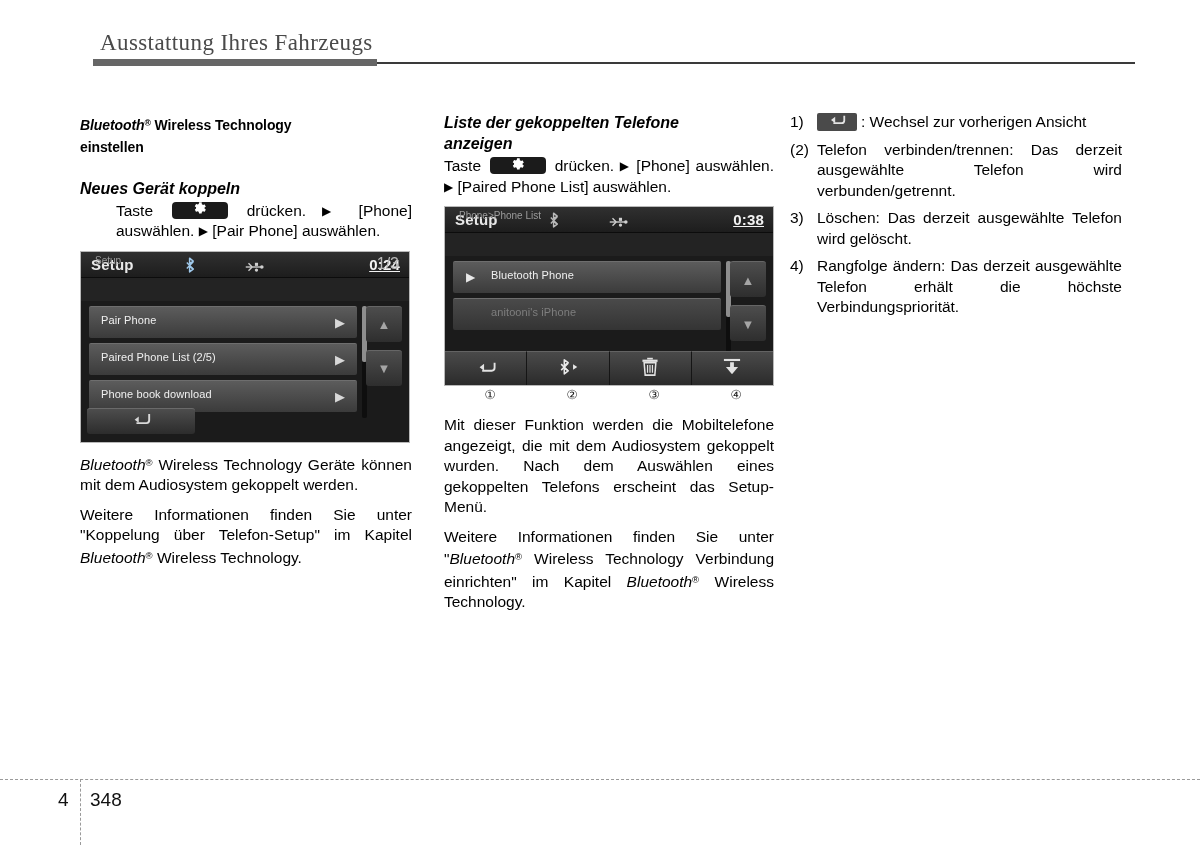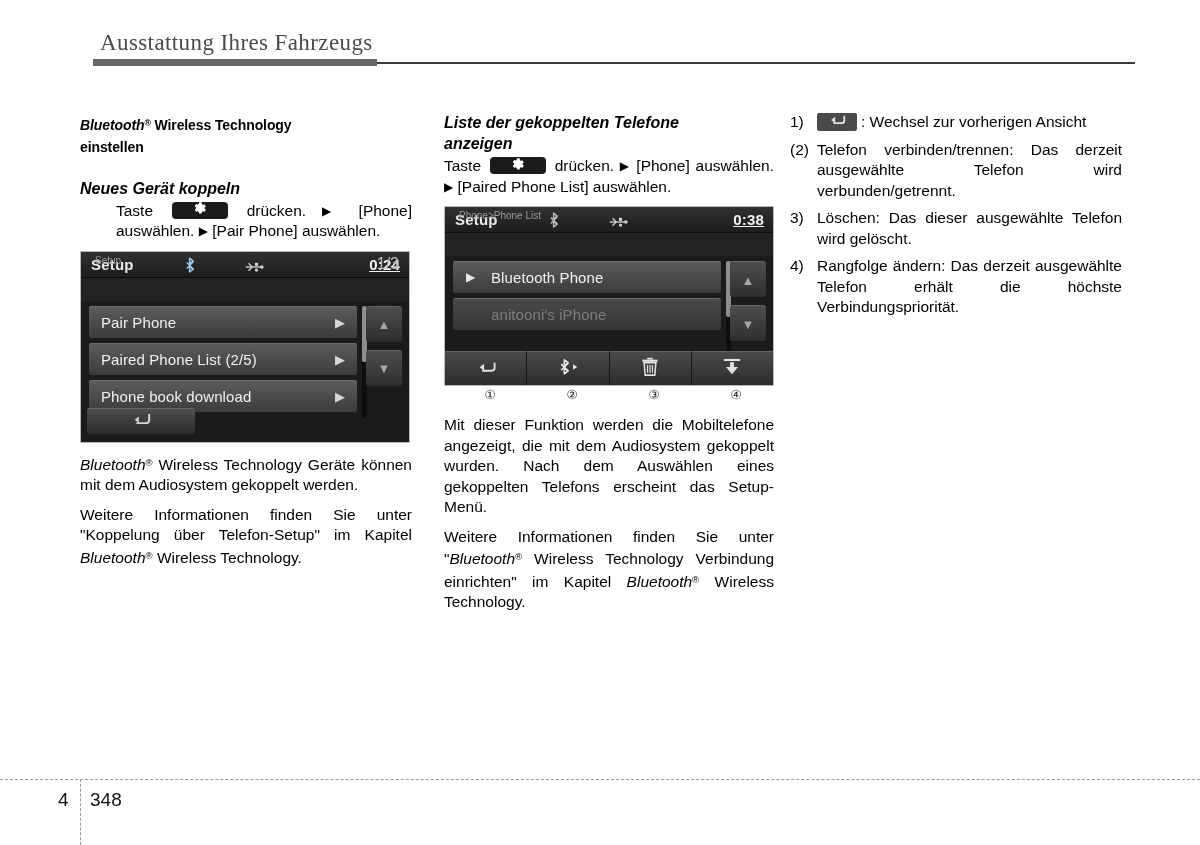--- a/index.html
+++ b/index.html
@@ -107,21 +107,21 @@
 
   .dev-list { position: absolute; left: 8px; top: 54px; width: 268px; }
   .dev-row {
     position: relative; height: 32px; margin-bottom: 5px; border-radius: 2px;
     background: linear-gradient(#5c5c5c, #3b3b3b);
     border-top: 1px solid #6e6e6e;
   }
   .dev-row.dim { background: linear-gradient(#4a4a4a,#343434); }
   .dev-row-label {
     position: absolute; left: 12px; top: 7px;
-    color: #f0f0f0; font-size: 15px; letter-spacing: .1px;
+    color: #f0f0f0; font-size: 11px; letter-spacing: .1px;
   }
   .dev-row-label.indent { left: 38px; }
   .dev-row-label.grey { color: #7e7e7e; }
   .dev-row-arrow-r {
     position: absolute; right: 12px; top: 8px;
     color: #d8d8d8; font-size: 13px;
   }
   .dev-row-arrow-l {
     position: absolute; left: 13px; top: 8px;
     color: #e9e9e9; font-size: 12px;
@@ -467,21 +467,21 @@
         </span></span><span>: Wechsel zur vorherigen Ansicht</span>
       </li>
 
       <li class="ritem">
         <span class="marker">(2)</span>
         <span>Telefon verbinden/trennen: Das derzeit ausgewählte Telefon wird verbunden/getrennt.</span>
       </li>
 
       <li class="ritem">
         <span class="marker">3)</span>
-        <span>Löschen: Das dieser ausgewählte Telefon wird gelöscht.</span>
+        <span>Löschen: Das derzeit ausgewählte Telefon wird gelöscht.</span>
       </li>
 
       <li class="ritem">
         <span class="marker">4)</span>
         <span>Rangfolge ändern: Das derzeit ausgewählte Telefon erhält die höchste Verbindungspriorität.</span>
       </li>
 
     </ol>
   </div>
 

